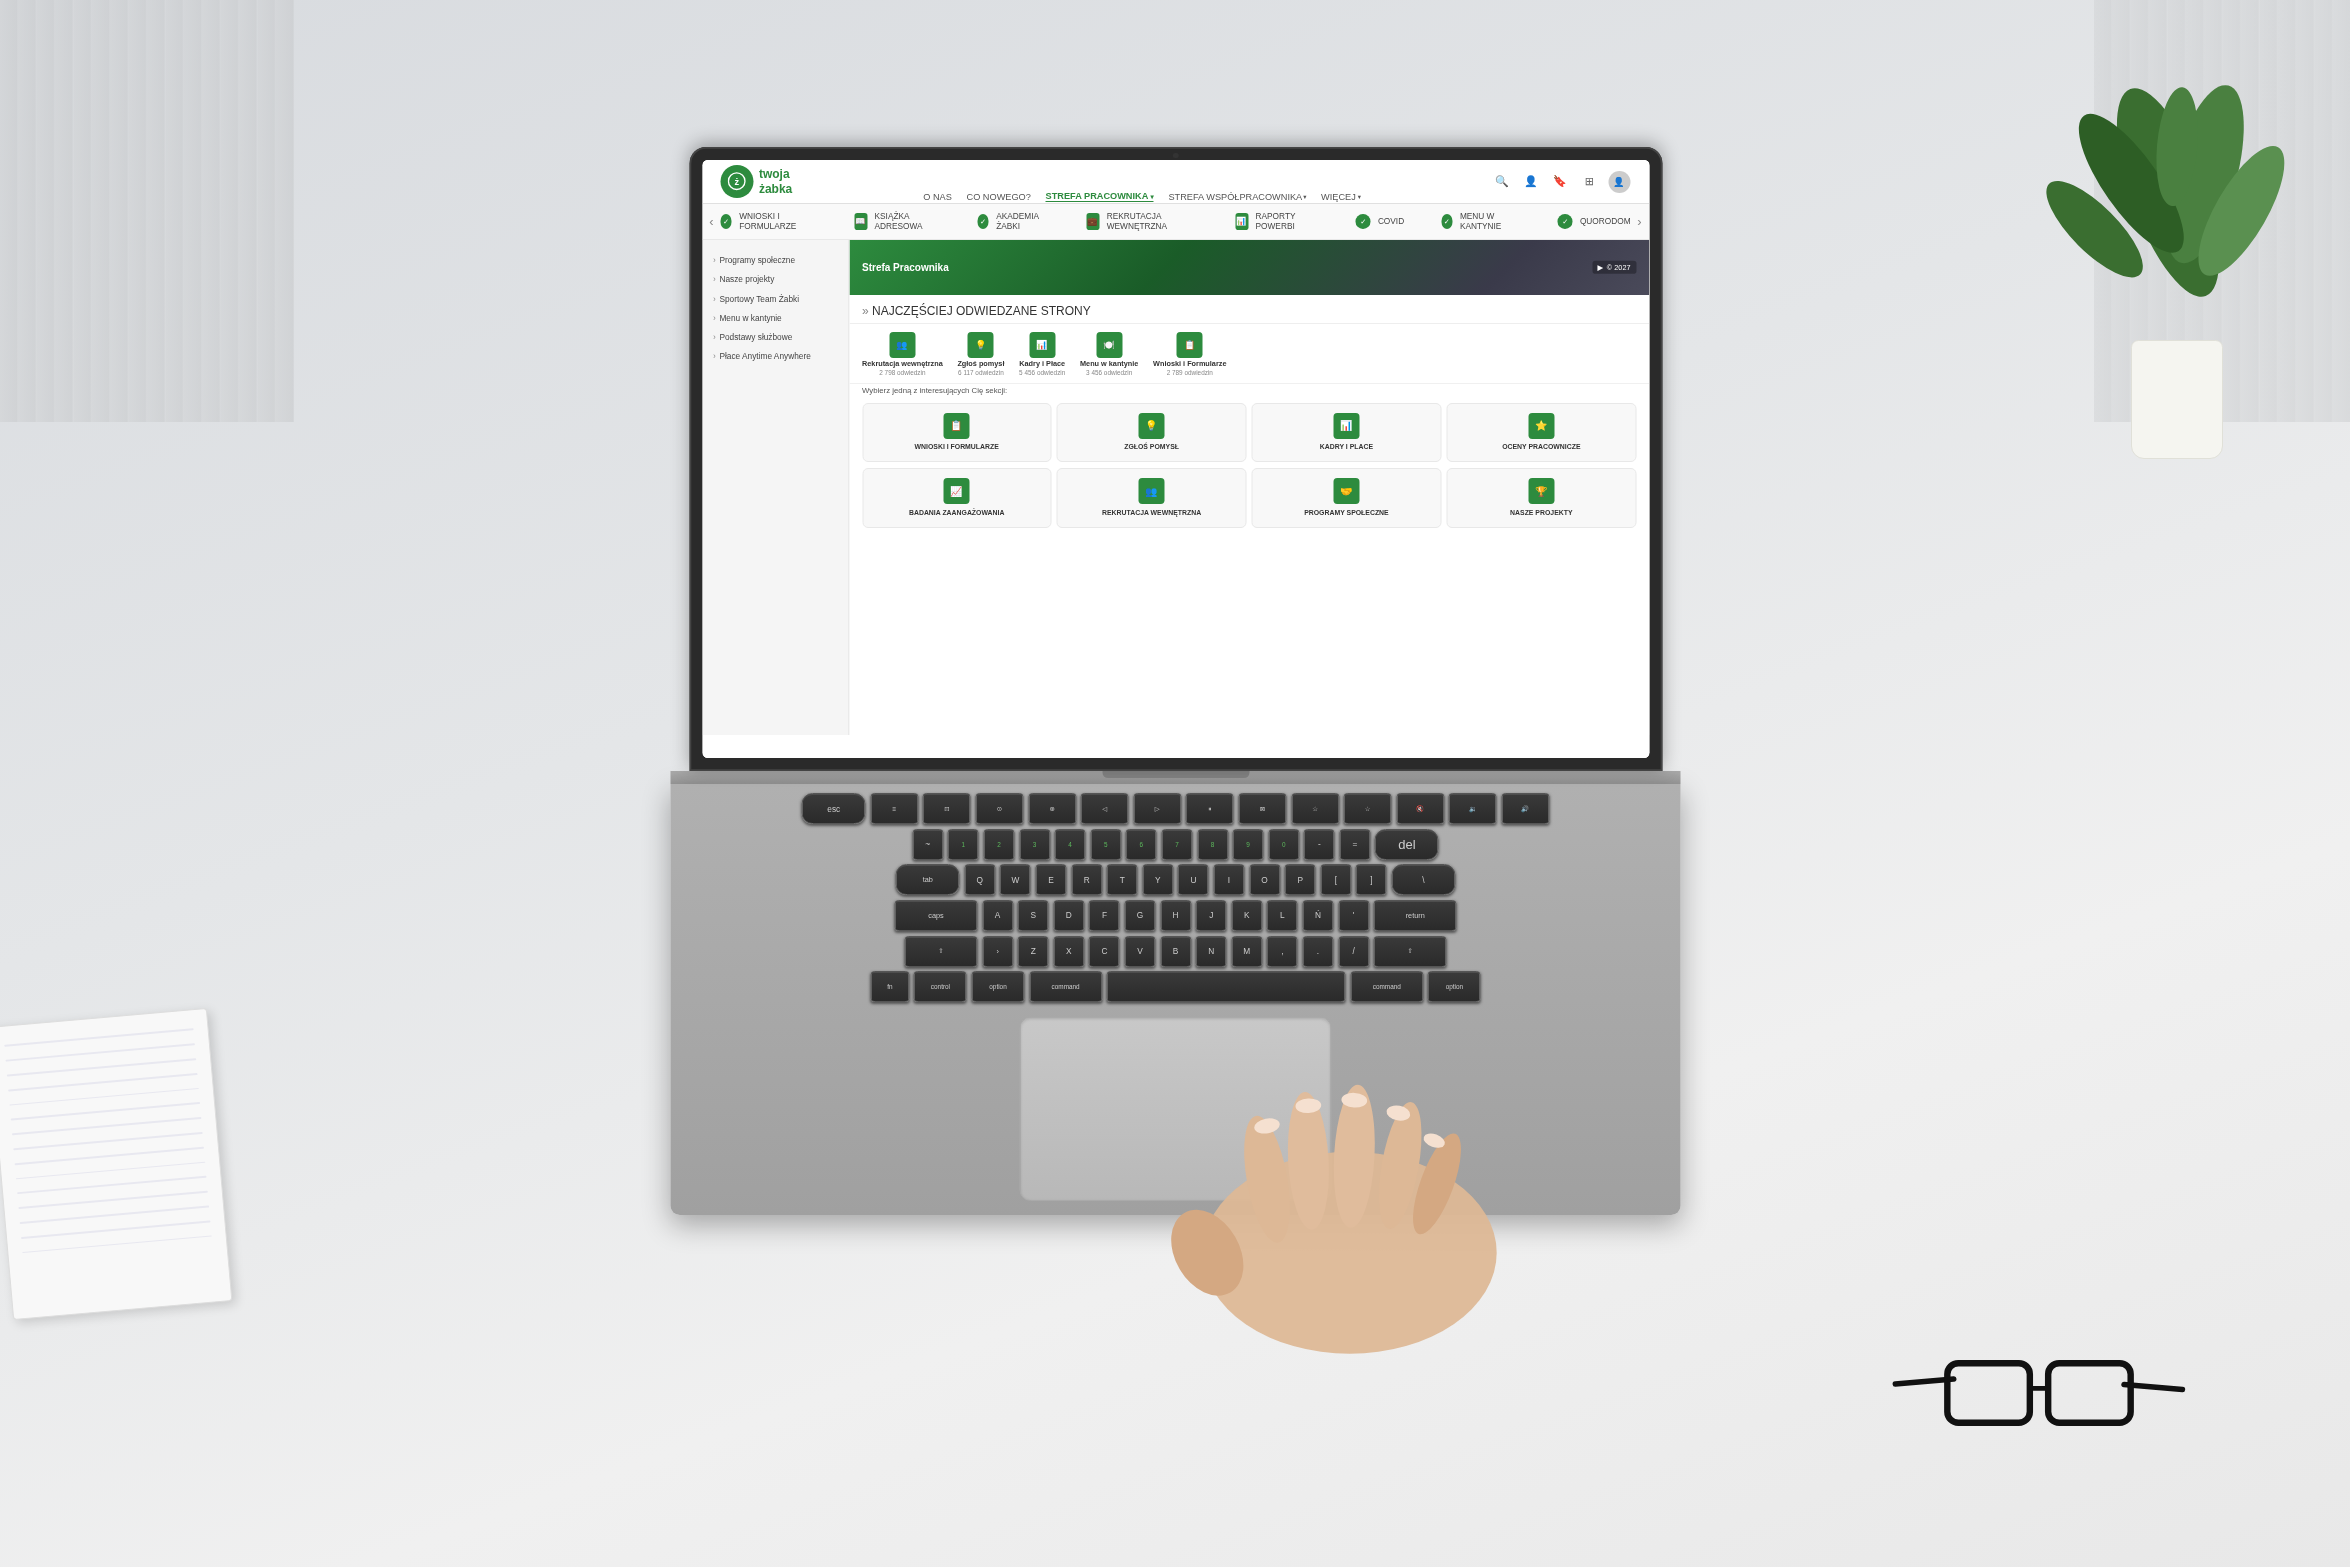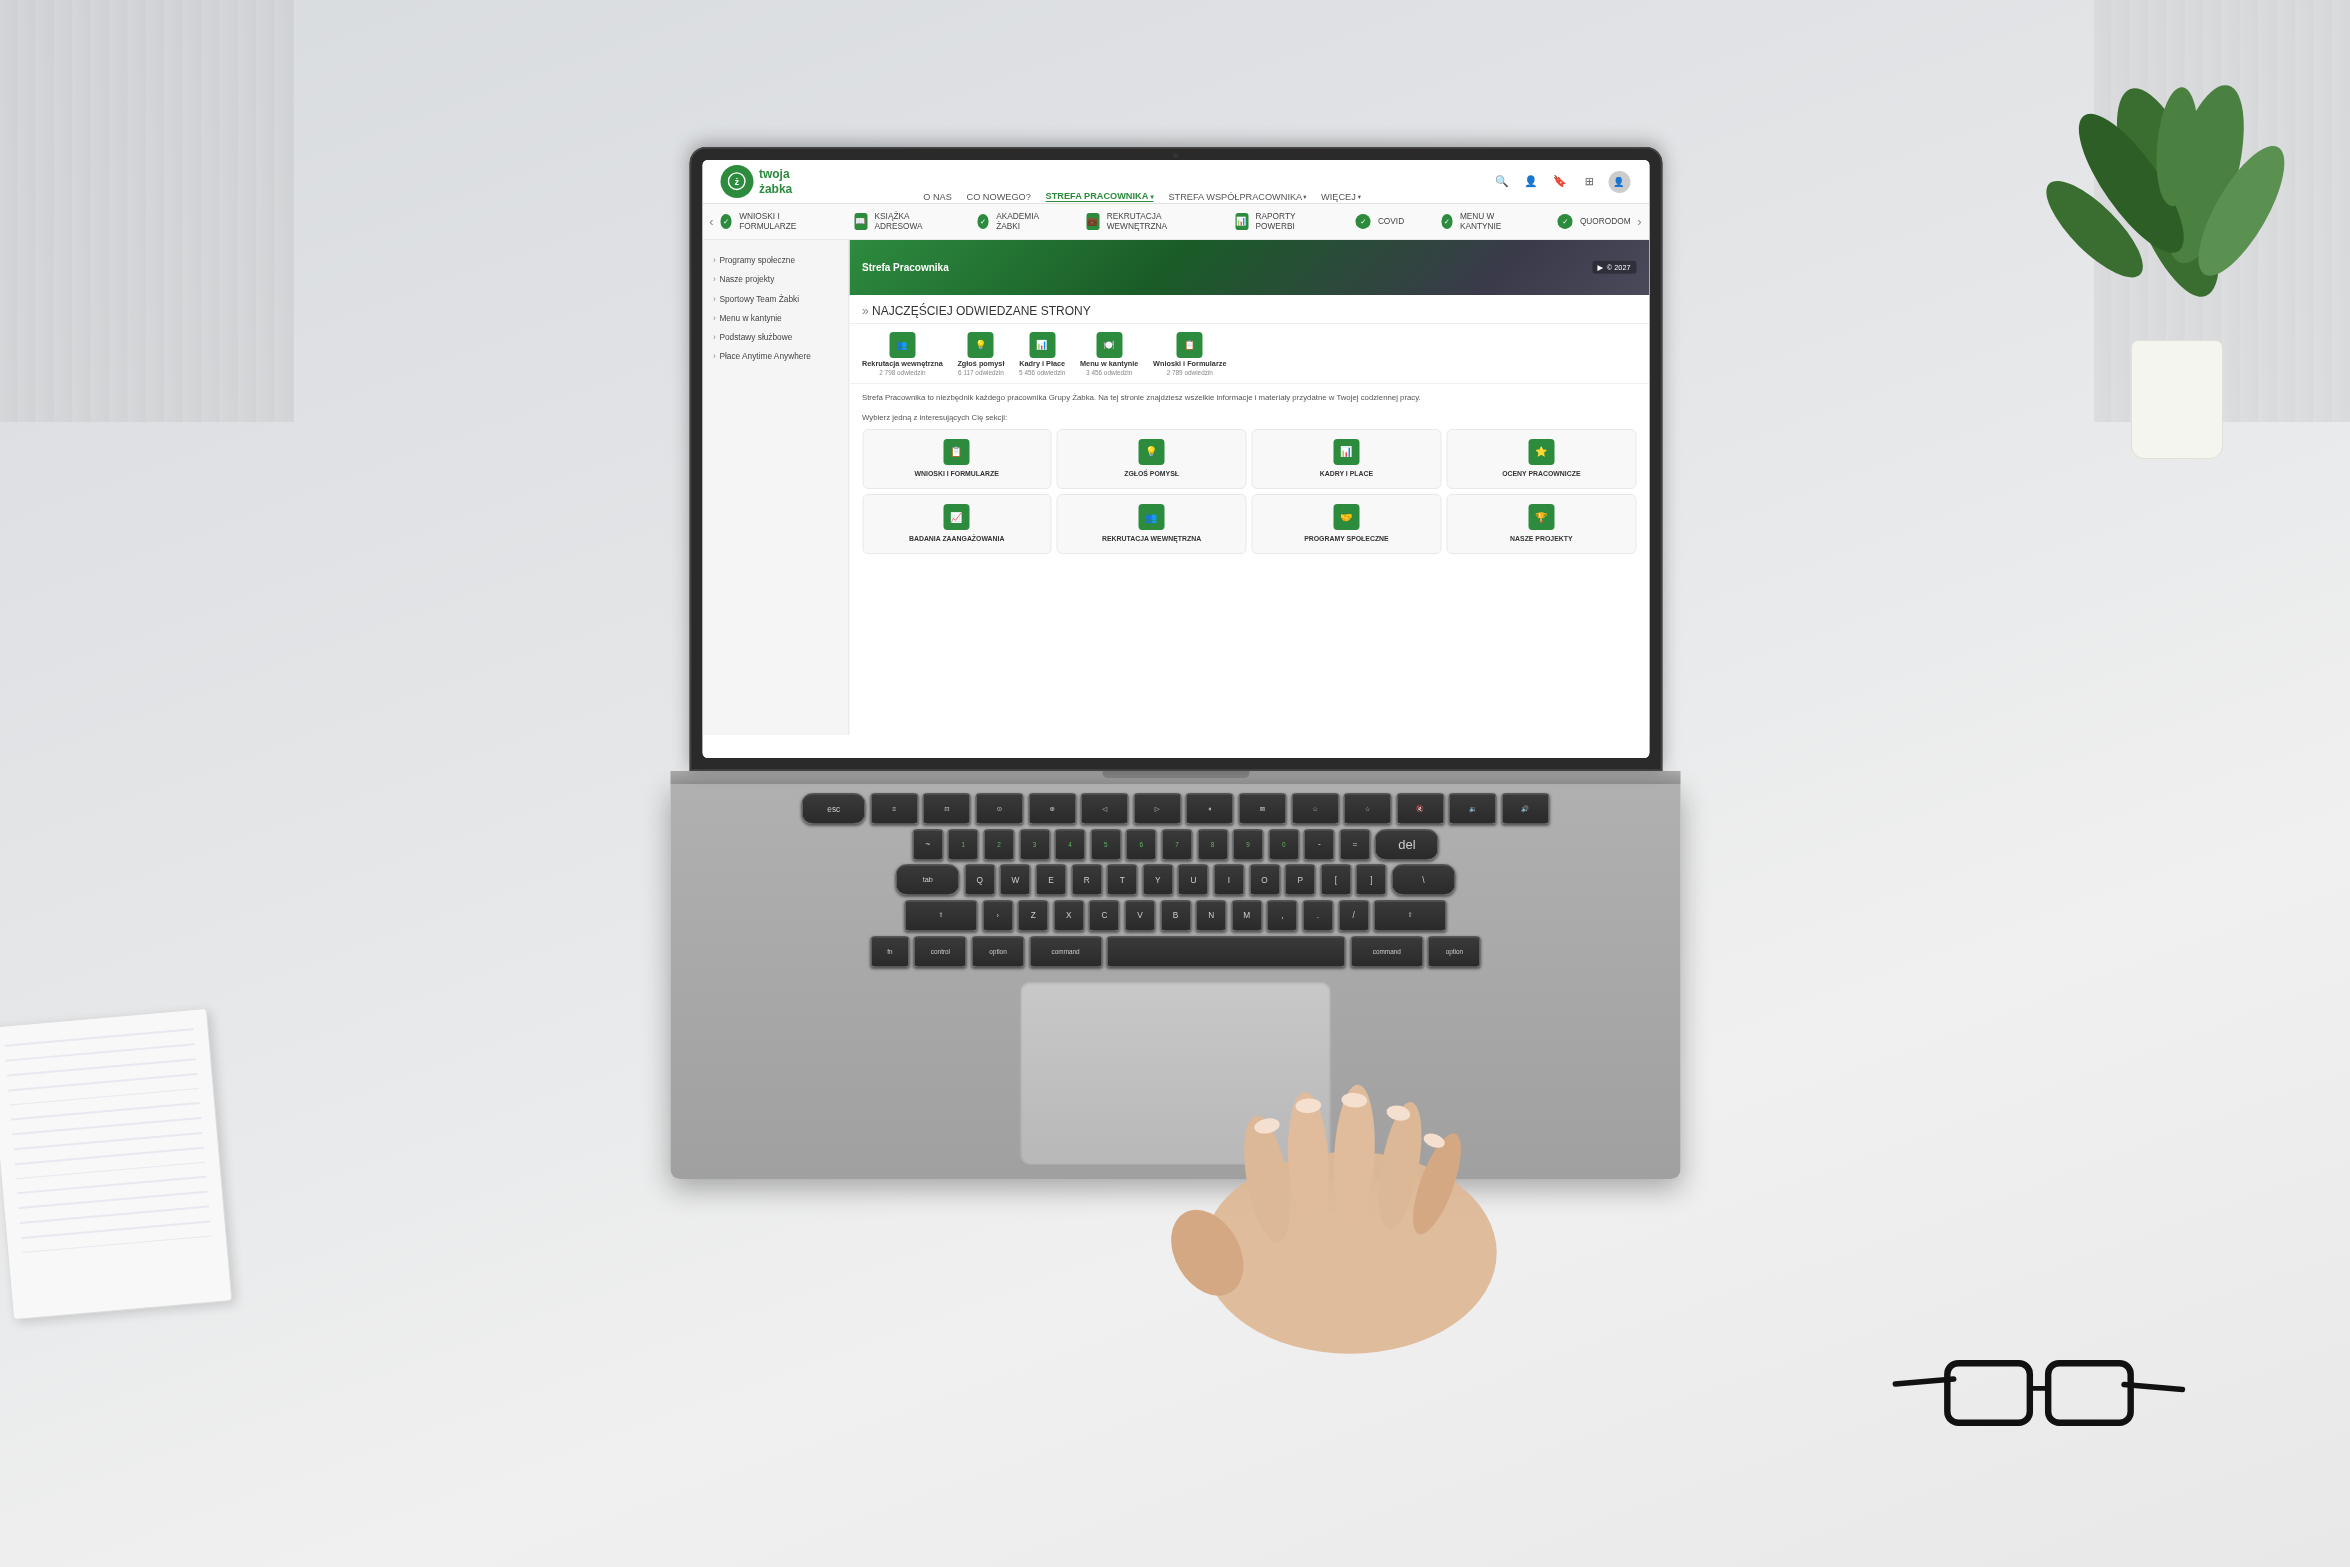--- a/index.html
+++ b/index.html
@@ -651,23 +651,20 @@
 
                 <div class="visited-item">
                   <div class="visited-item-icon">📋</div>
                   <div class="visited-item-label">Wnioski i Formularze</div>
                   <div class="visited-item-count">2 789 odwiedzin</div>
                 </div>
 
               </div>
             </div>
 
-            <div class="desc-text">
-              <p>Strefa Pracownika to niezbędnik każdego pracownika Grupy Żabka. Na tej stronie znajdziesz wszelkie informacje i materiały przydatne w Twojej codziennej pracy.</p>
-            </div>
 
             <div class="select-text">
               <span>Wybierz jedną z interesujących Cię sekcji:</span>
             </div>
 
             <div class="tiles-grid">
 
               <div class="tile">
                 <div class="tile-icon">📋</div>
                 <div class="tile-label">WNIOSKI I FORMULARZE</div>
@@ -790,20 +787,35 @@
       <div class="key">Y</div>
       <div class="key">U</div>
       <div class="key">I</div>
       <div class="key">O</div>
       <div class="key">P</div>
       <div class="key">[</div>
       <div class="key">]</div>
       <div class="key key-wider">\</div>
     </div>
 
+    <div class="keyboard-row">
+      <div class="key key-widest" style="font-size:7.3px;">caps</div>
+      <div class="key">A</div>
+      <div class="key">S</div>
+      <div class="key">D</div>
+      <div class="key">F</div>
+      <div class="key">G</div>
+      <div class="key">H</div>
+      <div class="key">J</div>
+      <div class="key">K</div>
+      <div class="key">L</div>
+      <div class="key">Ń</div>
+      <div class="key">'</div>
+      <div class="key key-widest" style="font-size:7.3px;">return</div>
+    </div>
 
     <div class="keyboard-row">
       <div class="key" style="min-width:73px;font-size:6.4px;">⇧</div>
       <div class="key" style="font-size:7.3px;">›</div>
       <div class="key">Z</div>
       <div class="key">X</div>
       <div class="key">C</div>
       <div class="key">V</div>
       <div class="key">B</div>
       <div class="key">N</div>

